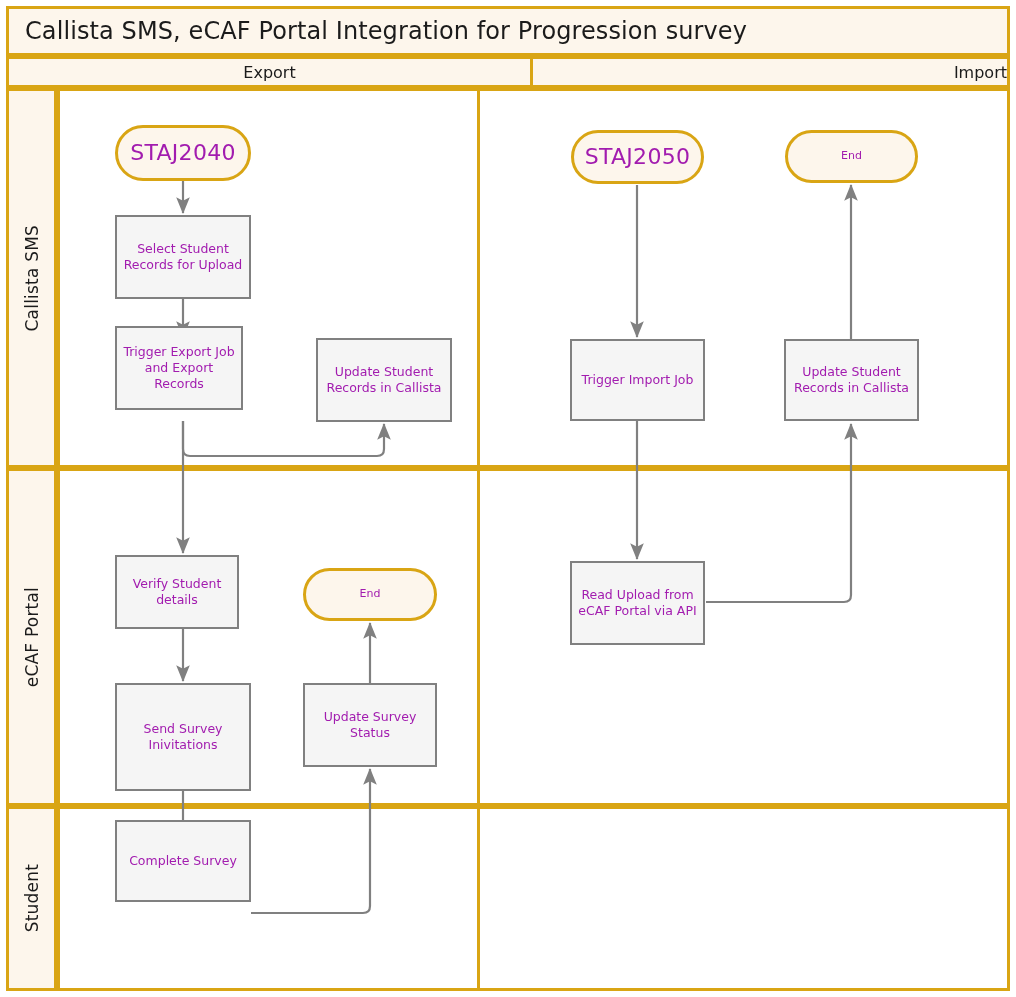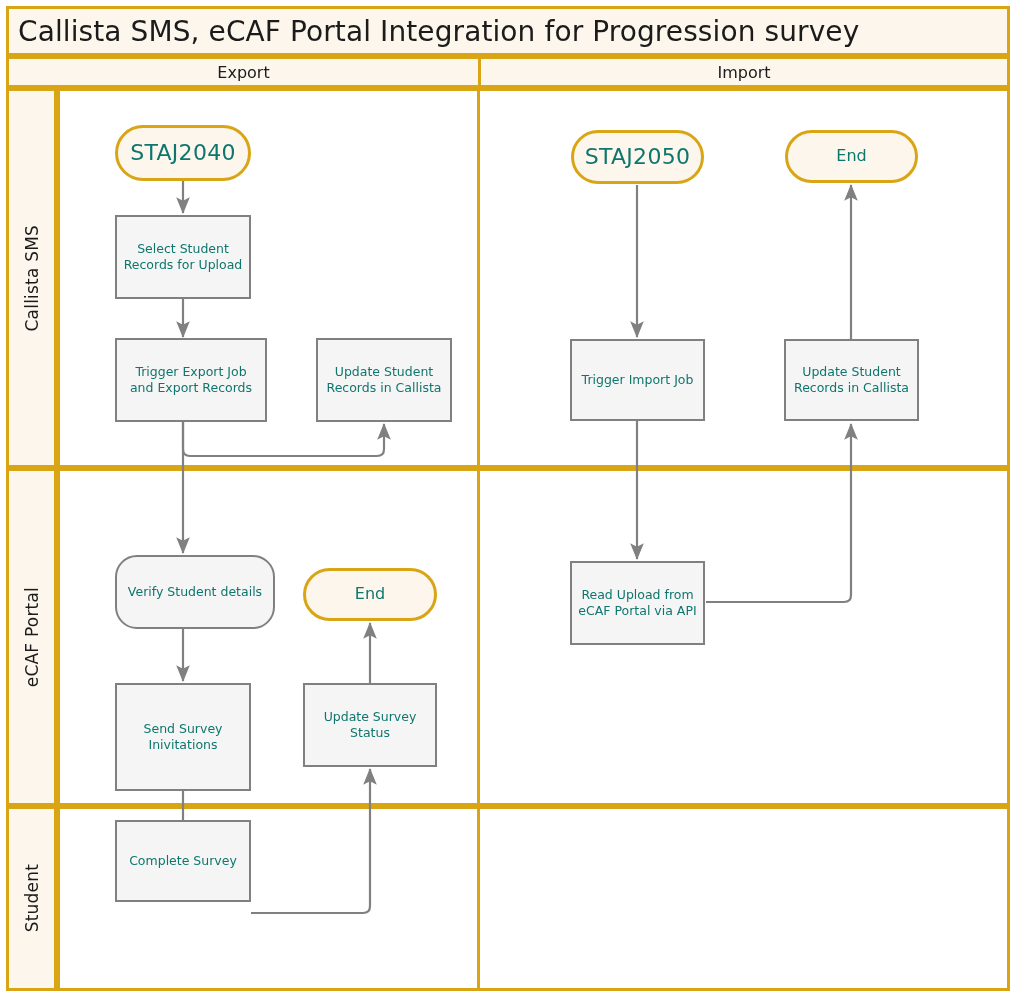--- a/index.html
+++ b/index.html
@@ -15,36 +15,36 @@
     border:3px solid #d9a514;box-sizing:border-box;background:#ffffff;
   }
 
   
   .title-bar{
     position:absolute;left:6px;top:6px;width:1004px;height:50px;
     background:#fdf6ec;border:3px solid #d9a514;box-sizing:border-box;
     display:flex;align-items:center;
   }
   .title-text{
-    font-size:28px;color:#1b1b1b;padding-left:9px;letter-spacing:.1px;
+    font-size:24px;color:#1b1b1b;padding-left:16px;letter-spacing:.1px;
     white-space:nowrap;
   }
 
   
   .phase-row{
     position:absolute;left:6px;top:56px;width:1004px;height:32px;
     box-sizing:border-box;border:3px solid #d9a514;background:#fdf6ec;
     display:flex;
   }
   .phase-cell{
     display:flex;align-items:center;justify-content:center;
     font-size:16px;color:#1b1b1b;box-sizing:border-box;height:100%;
   }
-  .phase-export{width:472px;border-right:3px solid #d9a514;}
-  .phase-import{flex:1;}
+  .phase-export{width:524px;border-right:3px solid #d9a514;}
+  .phase-import{flex:1;justify-content:flex-end;}
 
   
   .lane-label{
     position:absolute;left:6px;width:51px;
     background:#fdf6ec;border:3px solid #d9a514;box-sizing:border-box;
     display:flex;align-items:center;justify-content:center;
   }
   .lane-label span{
     writing-mode:vertical-rl;transform:rotate(180deg);
     font-size:17px;color:#1b1b1b;white-space:nowrap;letter-spacing:.2px;
@@ -56,29 +56,29 @@
     border:3px solid #d9a514;box-sizing:border-box;background:transparent;
   }
   .lane-split{
     position:absolute;top:0;bottom:0;width:0;border-left:3px solid #d9a514;
   }
 
   
   .node{
     position:absolute;box-sizing:border-box;
     display:flex;align-items:center;justify-content:center;text-align:center;
-    color:#0f766e;line-height:1.28;
+    color:#a21caf;line-height:1.28;
   }
   .proc{
     background:#f5f5f5;border:2px solid #808080;
     font-size:12.5px;padding:4px 6px;
   }
   .term{
     background:#fdf6ec;border:3px solid #d9a514;border-radius:999px;
-    font-size:16px;
+    font-size:11px;
   }
   .term.big{font-size:22px;letter-spacing:.3px;}
 
   
   #edges{position:absolute;left:0;top:0;width:1016px;height:997px;
          pointer-events:none;}
 </style>
 </head>
 <body>
 
@@ -139,28 +139,28 @@
       <path d="M851,339 L851,185"></path>
     </g>
   </svg>
 
   <div class="node term big" style="left:115px;top:125px;width:136px;height:56px;">
     <span>STAJ2040</span>
   </div>
   <div class="node proc" style="left:115px;top:215px;width:136px;height:84px;">
     <span>Select Student Records for Upload</span>
   </div>
-  <div class="node proc" style="left:115px;top:338px;width:152px;height:84px;">
+  <div class="node proc" style="left:115px;top:326px;width:128px;height:84px;">
     <span>Trigger Export Job and Export Records</span>
   </div>
   <div class="node proc" style="left:316px;top:338px;width:136px;height:84px;">
     <span>Update Student Records in Callista</span>
   </div>
 
-  <div class="node proc" style="left:115px;top:555px;width:160px;height:74px;border-radius:22px;">
+  <div class="node proc" style="left:115px;top:555px;width:124px;height:74px;">
     <span>Verify Student details</span>
   </div>
   <div class="node term" style="left:303px;top:568px;width:134px;height:53px;">
     <span>End</span>
   </div>
   <div class="node proc" style="left:115px;top:683px;width:136px;height:108px;">
     <span>Send Survey Inivitations</span>
   </div>
   <div class="node proc" style="left:303px;top:683px;width:134px;height:84px;">
     <span>Update Survey Status</span>

